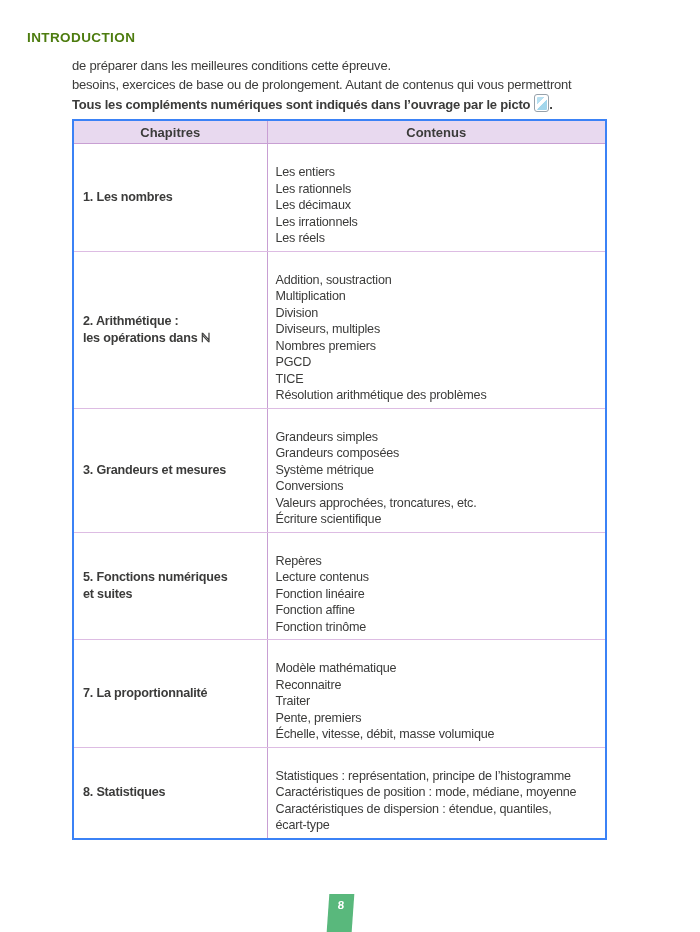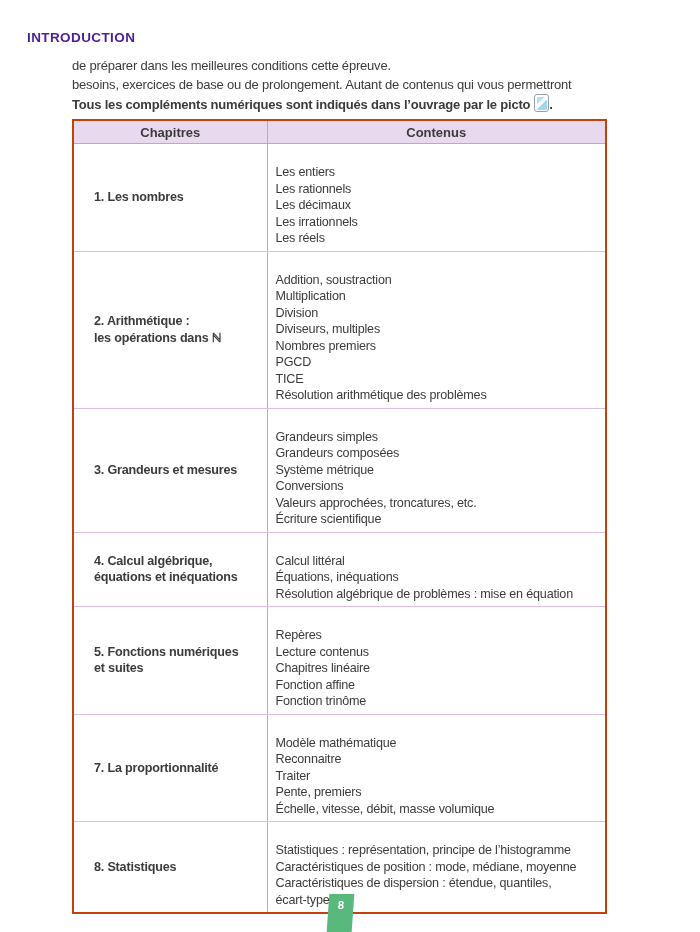--- a/index.html
+++ b/index.html
@@ -7,21 +7,21 @@
     width: 700px; height: 932px;
     background: #ffffff;
     position: relative;
     overflow: hidden;
     font-family: "Liberation Sans", sans-serif;
     color: #3b3b3a;
   }
   .section-label {
     position: absolute; left: 27px; top: 30px;
     font-size: 13.5px; font-weight: bold;
-    color: #4c1d95; letter-spacing: 0.4px;
+    color: #4d7c0f; letter-spacing: 0.4px;
   }
   .intro {
     position: absolute; left: 72px; top: 57px;
     font-size: 13px; letter-spacing: -0.2px;
     line-height: 18.5px; white-space: nowrap;
   }
   .intro-line.bold { font-weight: bold; }
   .picto {
     display: inline-block; width: 13px; height: 16px;
     border: 1.5px solid #97a1aa; border-radius: 3px;
@@ -29,37 +29,37 @@
     position: relative;
   }
   .picto-screen {
     position: absolute; left: 1.5px; right: 1.5px; top: 1.5px; bottom: 1.5px;
     border-radius: 1px;
     background: linear-gradient(135deg, #b7e0f2 0%, #b7e0f2 32%, #ffffff 34%, #ffffff 52%, #a2d6ec 54%, #a2d6ec 100%);
   }
   table.chapters-table {
     position: absolute; left: 72px; top: 119px;
     width: 533px; border-collapse: collapse; table-layout: fixed;
-    border: 2px solid #c2410c;
+    border: 2px solid #3b82f6;
   }
   .col-chapitres { width: 194px; }
   .col-contenus  { width: 339px; }
   th {
     background: #e8d9ef;
     font-size: 13px; font-weight: bold; color: #3b3b3a;
     padding: 4px 0 3px 0; text-align: center;
     border: 1px solid #c89fd3;
   }
   td {
     border: 1px solid #ddbce3;
     font-size: 12.6px; letter-spacing: -0.2px;
   }
   td.chapter-cell {
     font-weight: bold; vertical-align: middle;
-    padding: 4px 4px 4px 20px;
+    padding: 4px 4px 4px 9px;
     border-right: 1px solid #c89fd3;
   }
   th:first-child { border-right: 1px solid #c89fd3; }
   td.contents-cell {
     vertical-align: top;
     padding: 20px 0 4px 8px;
   }
   .cell-line { line-height: 16.5px; white-space: nowrap; }
   .page-badge {
     position: absolute; left: 328px; top: 894px;
@@ -132,38 +132,27 @@
             <div class="cell-line">Grandeurs simples</div>
             <div class="cell-line">Grandeurs composées</div>
             <div class="cell-line">Système métrique</div>
             <div class="cell-line">Conversions</div>
             <div class="cell-line">Valeurs approchées, troncatures, etc.</div>
             <div class="cell-line">Écriture scientifique</div>
           </td>
         </tr>
         <tr>
           <td class="chapter-cell">
-            <div class="cell-line">4. Calcul algébrique,</div>
-            <div class="cell-line">équations et inéquations</div>
-          </td>
-          <td class="contents-cell">
-            <div class="cell-line">Calcul littéral</div>
-            <div class="cell-line">Équations, inéquations</div>
-            <div class="cell-line">Résolution algébrique de problèmes : mise en équation</div>
-          </td>
-        </tr>
-        <tr>
-          <td class="chapter-cell">
             <div class="cell-line">5. Fonctions numériques</div>
             <div class="cell-line">et suites</div>
           </td>
           <td class="contents-cell">
             <div class="cell-line">Repères</div>
             <div class="cell-line">Lecture contenus</div>
-            <div class="cell-line">Chapitres linéaire</div>
+            <div class="cell-line">Fonction linéaire</div>
             <div class="cell-line">Fonction affine</div>
             <div class="cell-line">Fonction trinôme</div>
           </td>
         </tr>
         <tr>
           <td class="chapter-cell">
             <div class="cell-line">7. La proportionnalité</div>
           </td>
           <td class="contents-cell">
             <div class="cell-line">Modèle mathématique</div>

